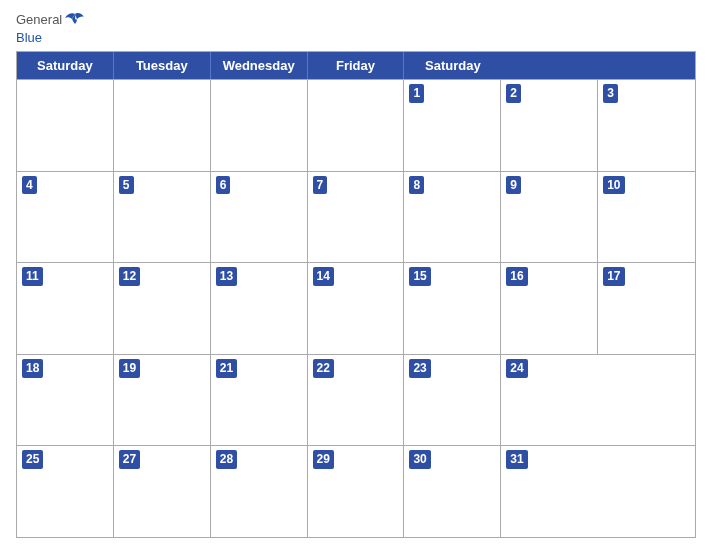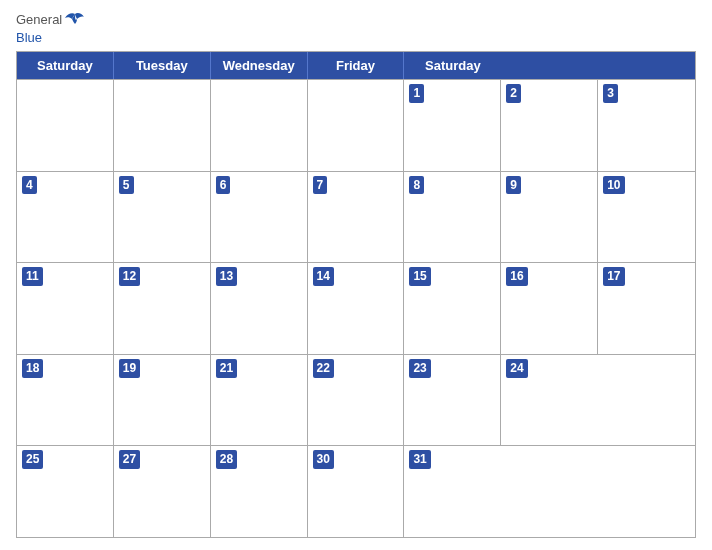--- a/index.html
+++ b/index.html
@@ -177,18 +177,19 @@
           <div class="cal-cell"><span class="day-num">19</span></div>
           <div class="cal-cell"><span class="day-num">21</span></div>
           <div class="cal-cell"><span class="day-num">22</span></div>
           <div class="cal-cell"><span class="day-num">23</span></div>
           <div class="cal-cell"><span class="day-num">24</span></div>
         </div>
         <div class="cal-week">
           <div class="cal-cell"><span class="day-num">25</span></div>
           <div class="cal-cell"><span class="day-num">27</span></div>
           <div class="cal-cell"><span class="day-num">28</span></div>
+          <div class="cal-cell"><span class="day-num">29</span></div>
           <div class="cal-cell"><span class="day-num">30</span></div>
           <div class="cal-cell"><span class="day-num">31</span></div>
         </div>
       </div>
   </div>
 </div>
 
 </body></html>

